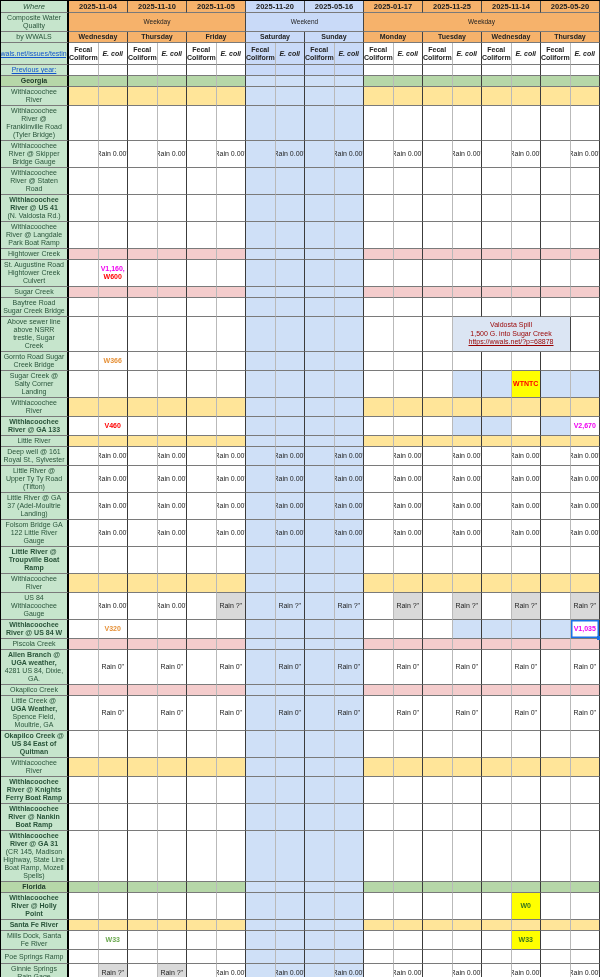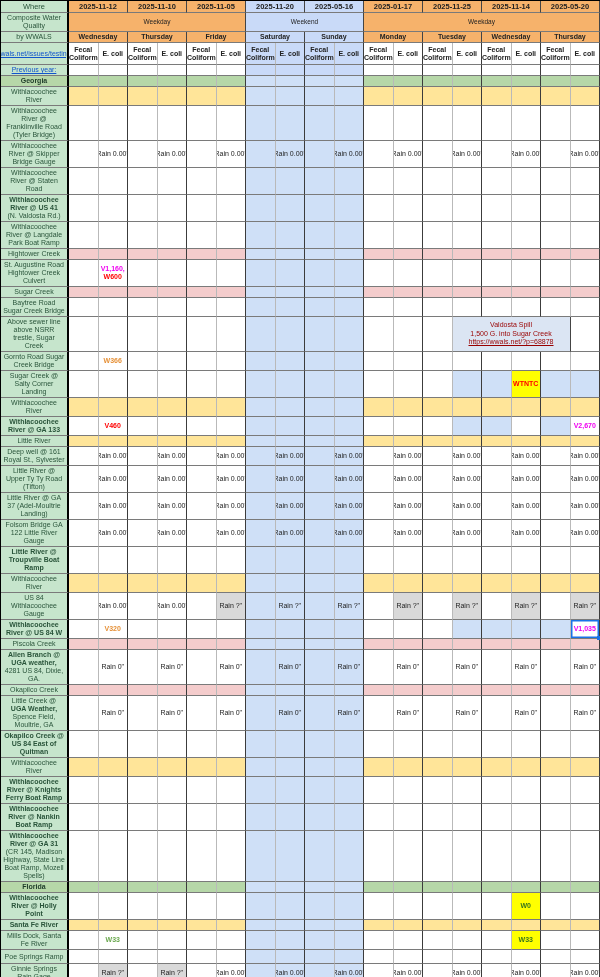--- a/index.html
+++ b/index.html
@@ -6,21 +6,21 @@
   body{width:600px;font-family:"Liberation Sans","DejaVu Sans",sans-serif;color:#222;}
   .sheet{width:600px;border-top:1px solid #000;border-left:1px solid #000;box-sizing:border-box;}
   .row{display:grid;grid-template-columns:68px repeat(18,minmax(0,1fr));}
   .cell{box-sizing:border-box;border-right:1px solid #444;border-bottom:1px solid #7a7a7a;
         display:flex;flex-direction:column;align-items:center;justify-content:center;
         text-align:center;font-size:7px;line-height:8px;overflow:hidden;background:#fff;}
   .sub-f{border-right-color:#b9b9b9;}
   .sub-e{border-right-color:#3c3c3c;}
   .lab{border-right:2px solid #000;background:#c6e5cc;color:#29543a;padding:1px 2px;line-height:8px;}
   .b{font-weight:bold;}
-  .i{text-align:center;}
+  .i{font-style:italic;text-align:center;}
   
   .hr1 .cell{min-height:12px;font-weight:bold;font-size:7.5px;background:#f6b26b;}
   .hr2 .cell{min-height:9px;background:#f6b26b;}
   .hr3 .cell{min-height:11px;font-weight:bold;background:#f6b26b;}
   .hr4 .cell{min-height:22px;font-weight:bold;background:#fff;}
   .hr5 .cell{min-height:11px;}
   .hr1 .lab,.hr2 .lab,.hr3 .lab,.hr4 .lab,.hr5 .lab{background:#c6e5cc;font-weight:normal;}
   .wkend{background:#c9daf8 !important;}
   .span2{grid-column:span 2;} .span4{grid-column:span 4;}
   .span6{grid-column:span 6;} .span8{grid-column:span 8;}
@@ -46,21 +46,21 @@
   .note .u{text-decoration:underline;}
   .sel{position:relative;box-shadow:inset 0 0 0 1.5px #1a73e8;overflow:visible;}
   .sel::after{content:"";position:absolute;right:-2px;bottom:-2px;width:4px;height:4px;background:#1a73e8;}
 </style>
 </head>
 <body>
 
 <div class="sheet">
   <div class="row hr1" id="hr1">
     <div class="cell lab b i">Where</div>
-  <div class="cell span2">2025-11-12</div>
+  <div class="cell span2">2025-11-04</div>
       <div class="cell span2">2025-11-10</div>
       <div class="cell span2">2025-11-05</div>
       <div class="cell span2 wkend">2025-11-20</div>
       <div class="cell span2 wkend">2025-05-16</div>
       <div class="cell span2">2025-01-17</div>
       <div class="cell span2">2025-11-25</div>
       <div class="cell span2">2025-11-14</div>
       <div class="cell span2">2025-05-20</div>
     </div>
   <div class="row hr2" id="hr2">

